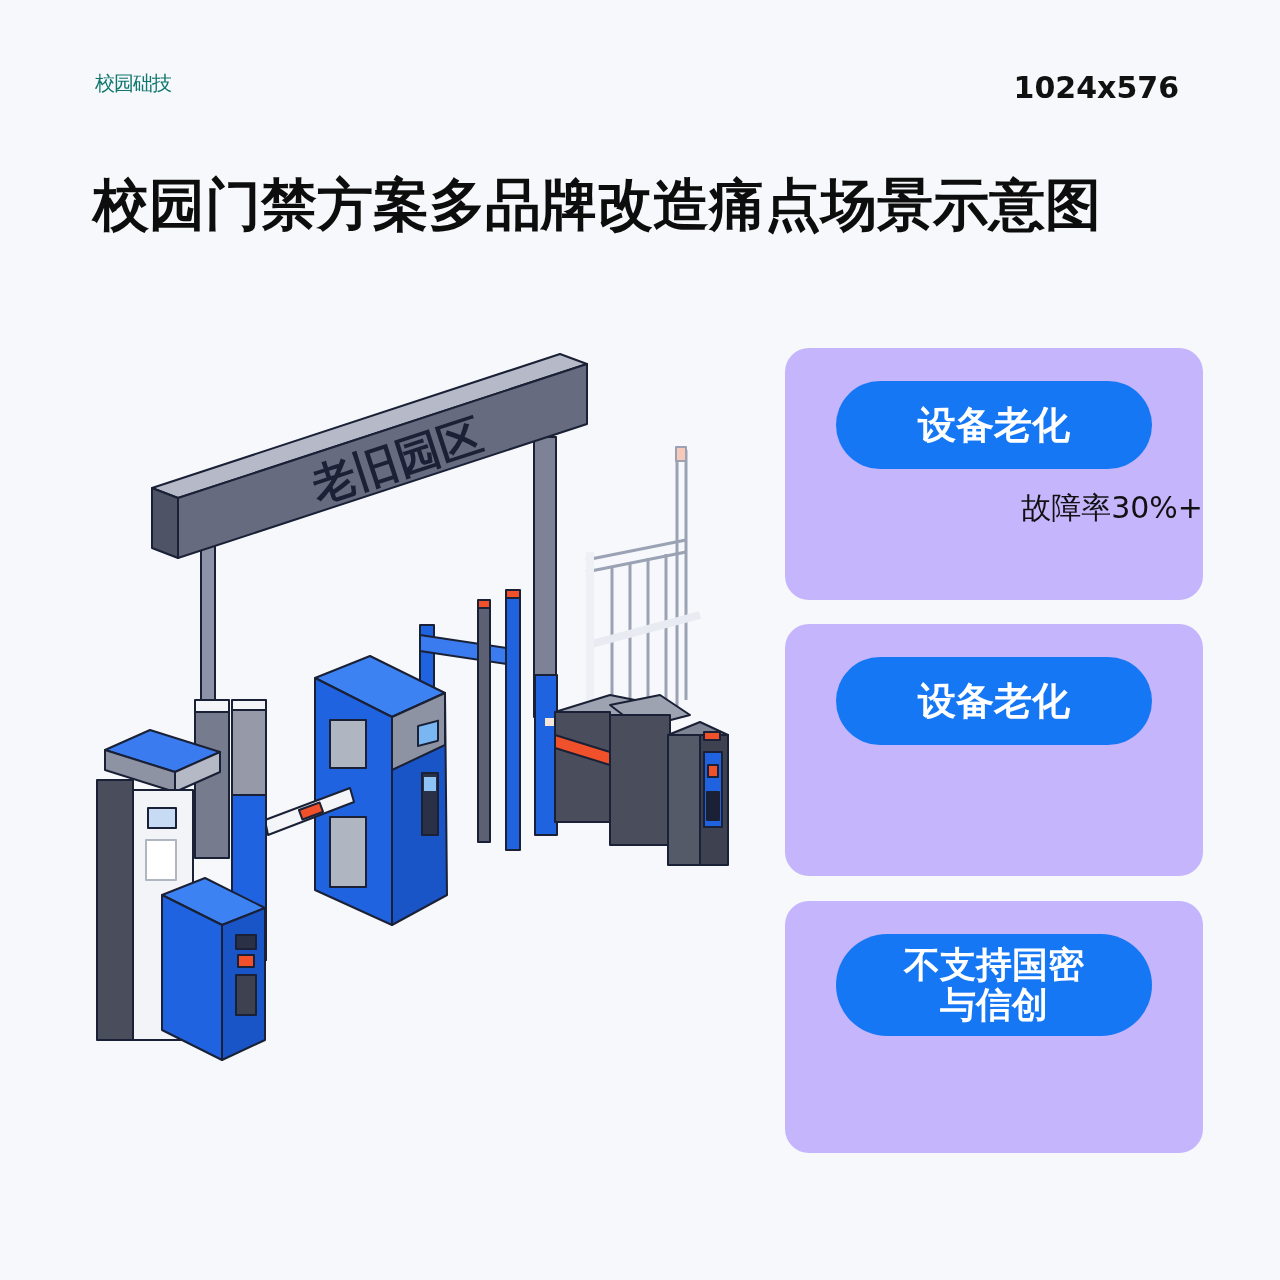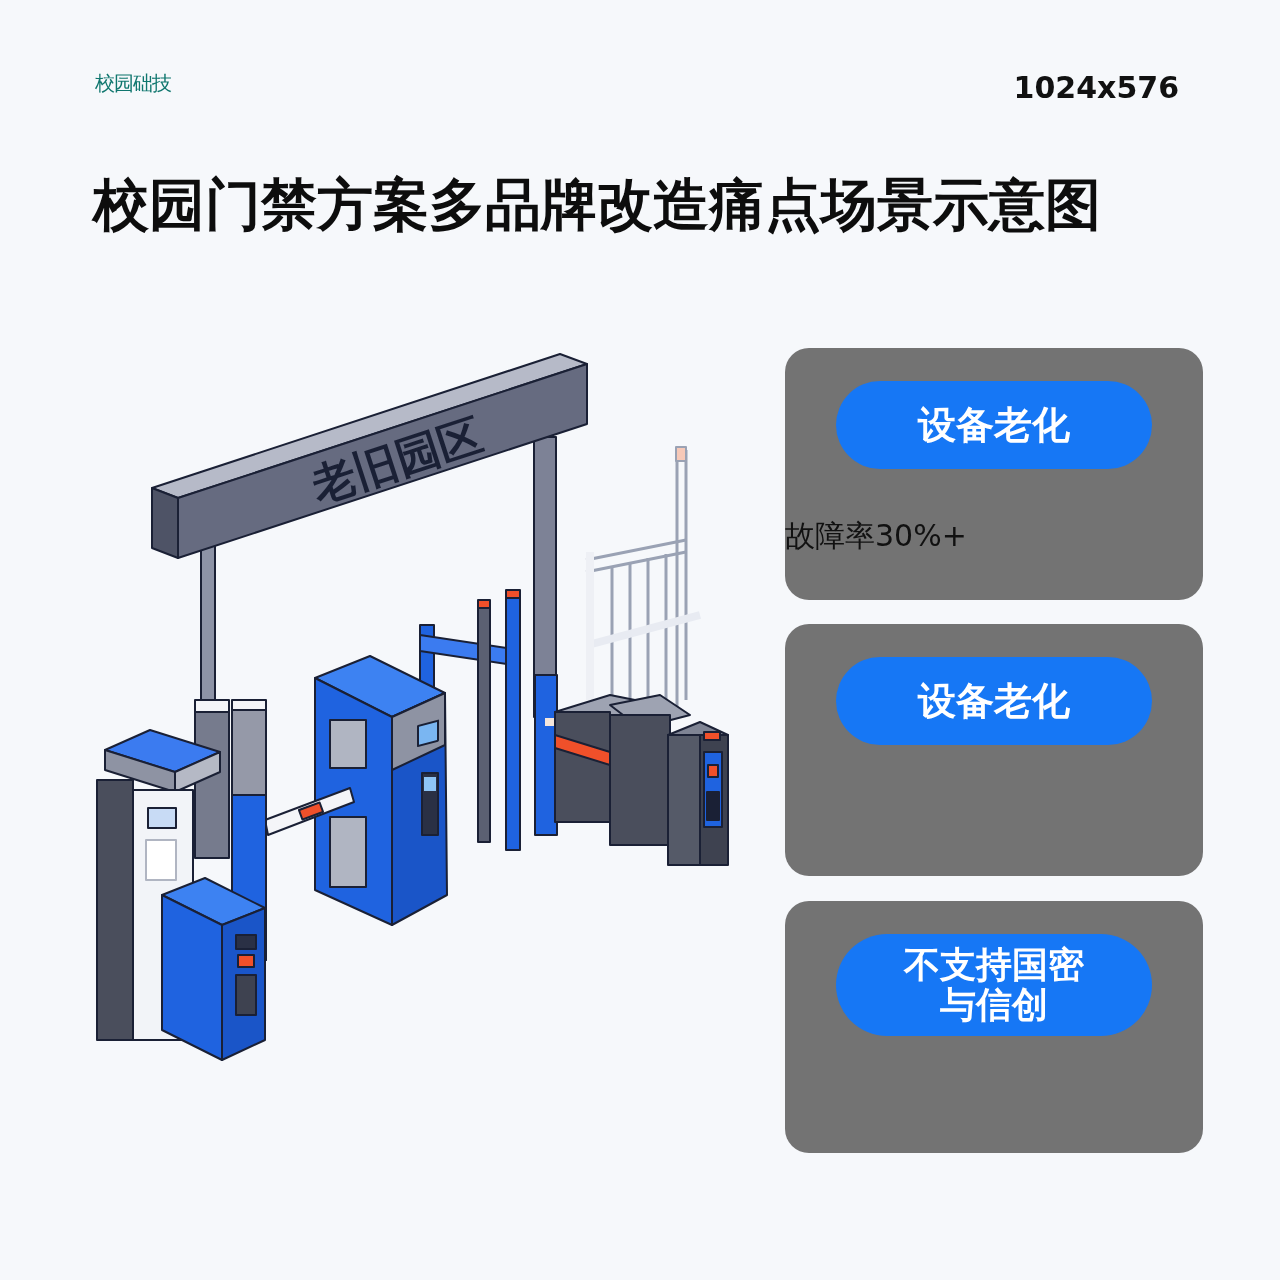--- a/index.html
+++ b/index.html
@@ -24,34 +24,34 @@
   .title {
     position: absolute; left: 93px; top: 160px; width: 1100px;
     font-size: 56px; font-weight: bold; letter-spacing: 0px;
     color: #0d0d0d; white-space: nowrap; margin-top: 8px;
   }
   .scene {
     position: absolute; left: 40px; top: 330px; width: 740px; height: 760px;
   }
   .card {
     position: absolute; left: 785px; width: 418px; height: 252px;
-    background: #737373; border-radius: 24px;
+    background: #c4b5fd; border-radius: 24px;
   }
   .pill {
     position: absolute; left: 51px; top: 33px; width: 316px; height: 88px;
     background: #1677f5; border-radius: 44px;
     display: flex; align-items: center; justify-content: center;
     color: #fff; font-weight: bold; font-size: 38px; text-align: center;
     line-height: 42px;
   }
   .pill.two-line { font-size: 36px; line-height: 40px; text-align: center; }
   .pill span { display: block; }
   .sub {
     position: absolute; left: 0; width: 100%; top: 140px;
-    text-align: left; font-size: 30px; color: #111; margin-top: 28px;
+    text-align: right; font-size: 30px; color: #111;
   }
   .card.c3 .sub { top: 150px; }
 </style>
 </head>
 <body>
 
 <div class="brand">校园础技</div>
 <div class="size-label">1024x576</div>
 <div class="title">校园门禁方案多品牌改造痛点场景示意图</div>
 

